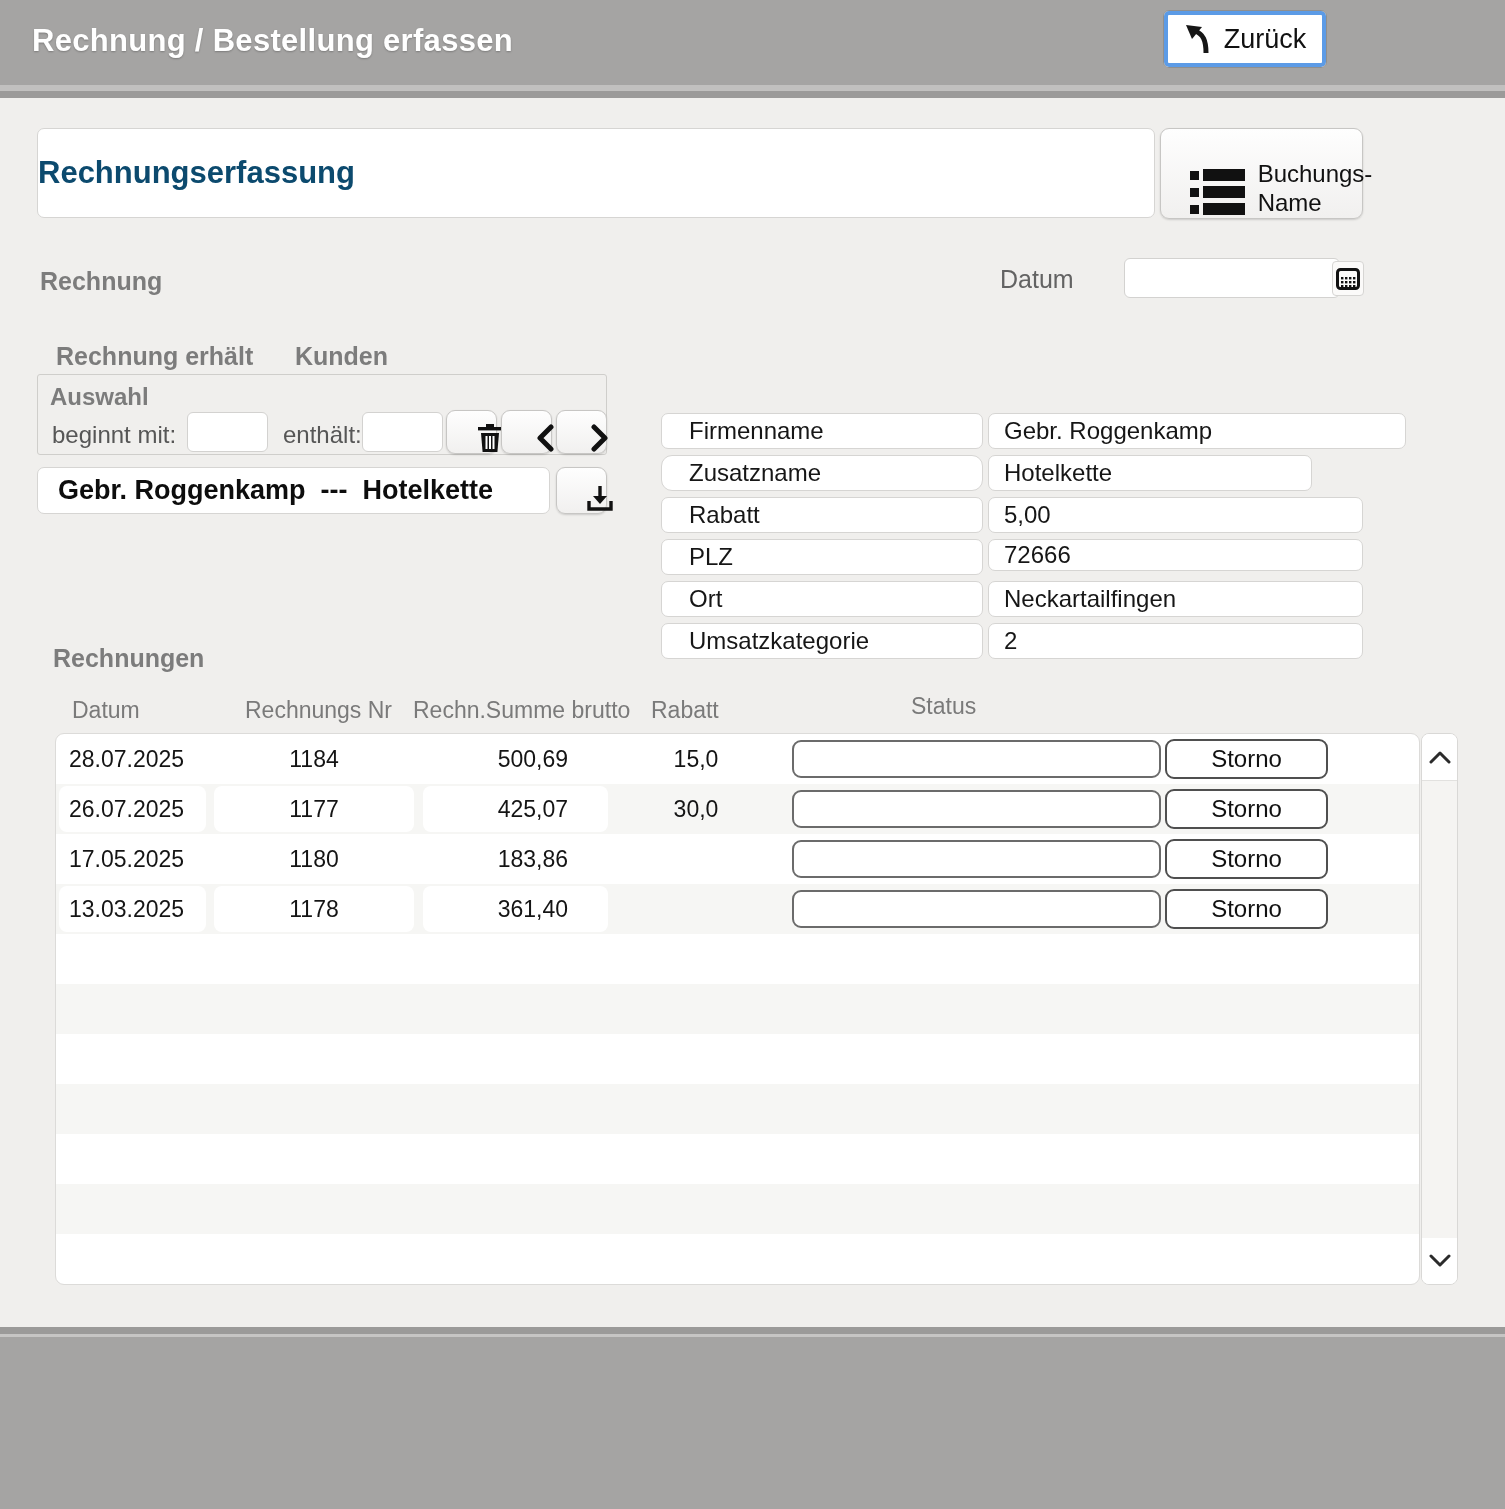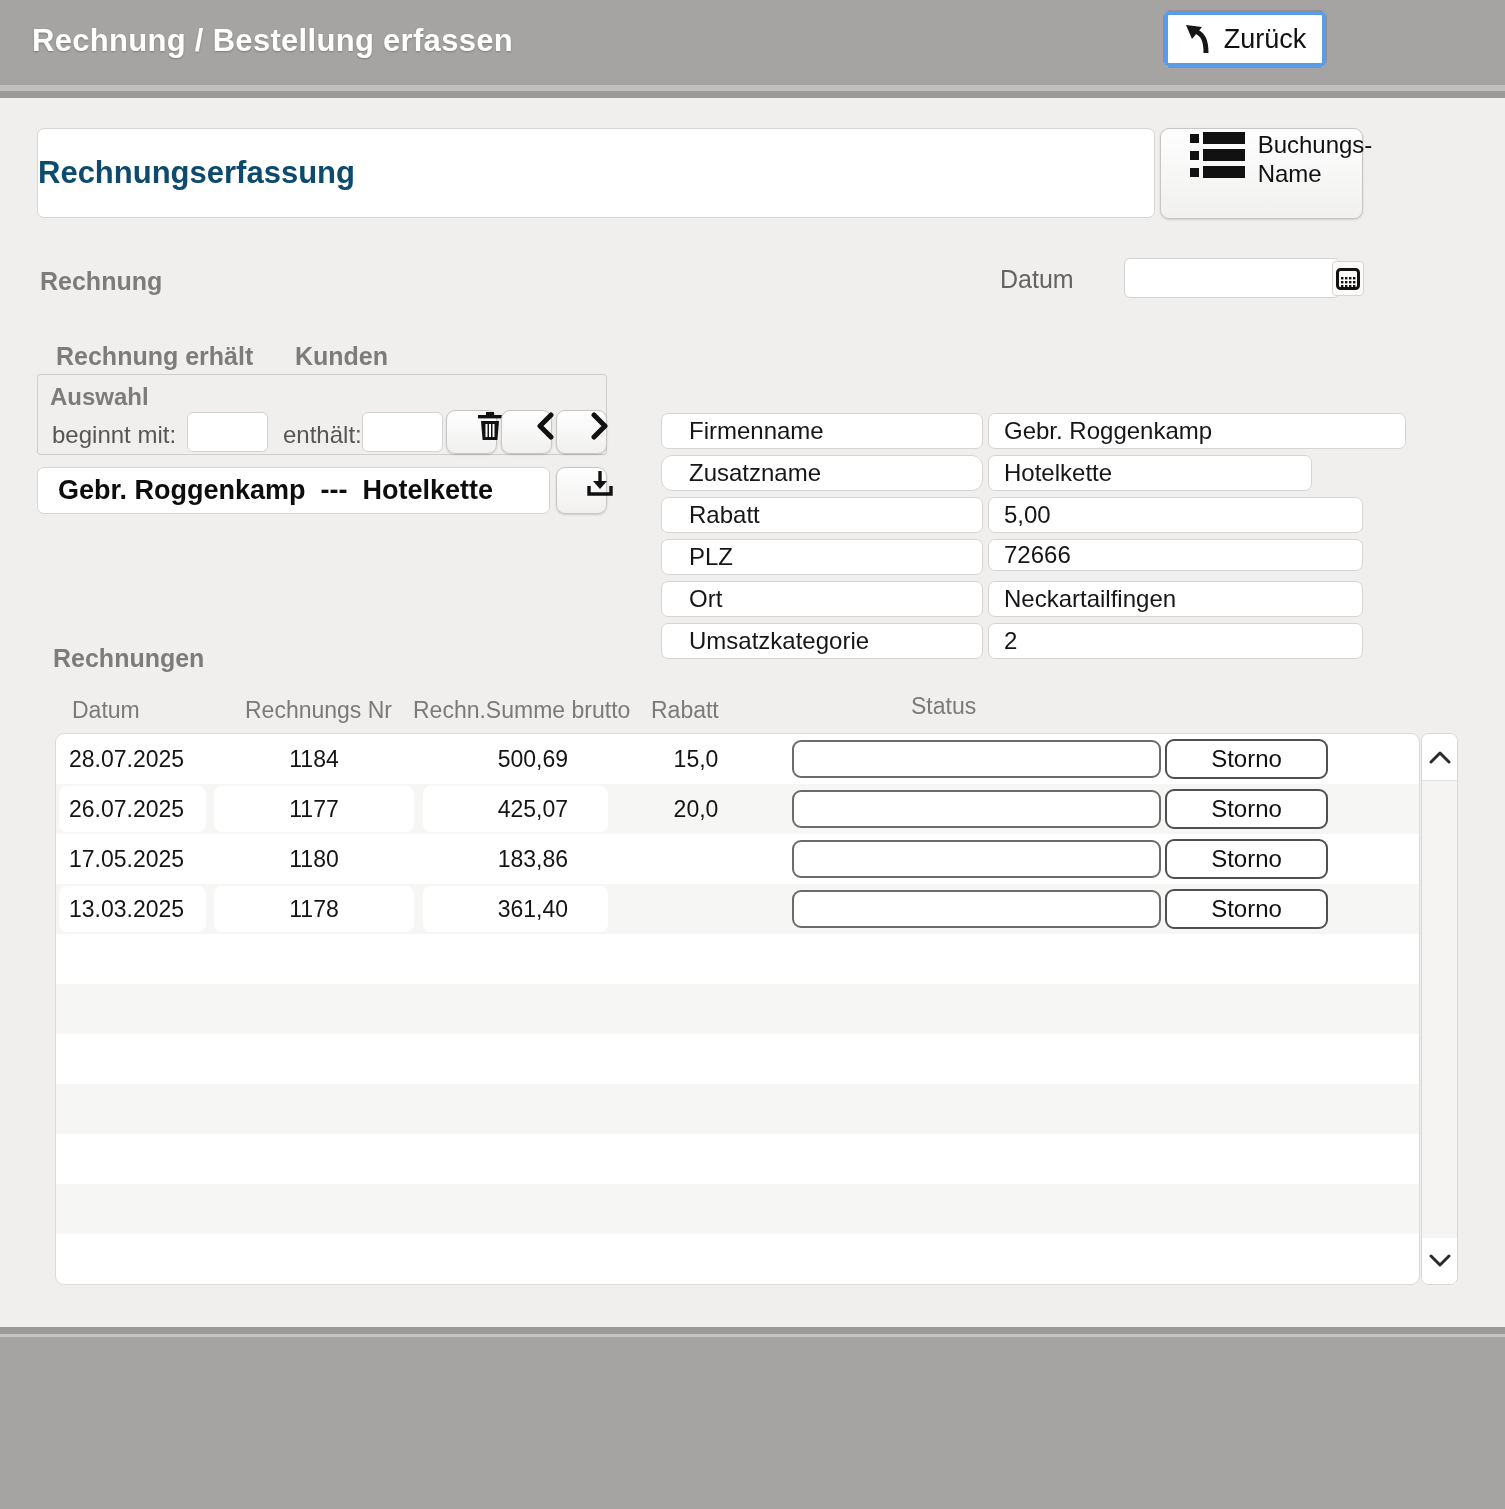--- a/index.html
+++ b/index.html
@@ -12,21 +12,21 @@
   .sep-light-top{left:0;top:85px;width:1505px;height:6px;background:#c1c0bf;}
   .sep-dark-top{left:0;top:91px;width:1505px;height:7px;background:#9b9a99;}
   .sep-dark-bot{left:0;top:1327px;width:1505px;height:7px;background:#9b9a99;}
   .sep-light-bot{left:0;top:1334px;width:1505px;height:3px;background:#c6c5c4;}
   .botbar{left:0;top:1337px;width:1505px;height:172px;background:#a5a4a3;}
 
   .page-title{color:#fff;font-size:31px;font-weight:bold;letter-spacing:.3px;text-shadow:0 1px 2px rgba(0,0,0,.25);}
 
   
   .fld{background:#fff;border:1px solid #d6d5d3;border-radius:7px;box-sizing:border-box;}
-  .btn{background:linear-gradient(#fefefe,#f1f0ef);border:1px solid #c7c6c4;border-radius:9px;box-shadow:0 1px 2px rgba(0,0,0,.15);box-sizing:border-box;display:flex;align-items:flex-start;justify-content:center;cursor:pointer;padding-left:43px;}
+  .btn{background:linear-gradient(#fefefe,#f1f0ef);border:1px solid #c7c6c4;border-radius:9px;box-shadow:0 1px 2px rgba(0,0,0,.15);box-sizing:border-box;display:flex;align-items:flex-end;justify-content:center;cursor:pointer;padding-left:43px;}
 
   .back-btn{border:1px solid #8f8f8f;border-radius:6px;background:#fff;box-shadow:inset 0 0 0 4px #5c9be6;display:flex;align-items:center;justify-content:center;gap:10px;font-size:27px;color:#111;}
 
   .section-label{color:#7c7c7c;font-weight:bold;}
   .grey-label{color:#636363;}
 
   input.text{border:1px solid #d3d2d0;border-radius:6px;background:#fff;font-family:"Liberation Sans",sans-serif;font-size:22px;padding:0 8px;box-sizing:border-box;outline:none;}
 
   .panel{border:1px solid #cfcecb;background:#f0efed;border-radius:3px;box-sizing:border-box;}
 
@@ -206,21 +206,21 @@
       <button class="storno-btn" style="left:1109px;top:5px;width:163px;height:40px;">Storno</button>
     </div>
 
     <div class="abs" style="left:0;top:50px;width:1365px;height:50px;">
       <div class="cellbox" style="left:3px;top:2px;width:147px;height:46px;"></div>
       <div class="cellbox" style="left:158px;top:2px;width:200px;height:46px;"></div>
       <div class="cellbox" style="left:367px;top:2px;width:185px;height:46px;"></div>
       <div class="celltxt" style="left:13px;top:2px;width:140px;">26.07.2025</div>
       <div class="celltxt" style="left:158px;top:2px;width:200px;text-align:center;">1177</div>
       <div class="celltxt" style="left:367px;top:2px;width:145px;text-align:right;">425,07</div>
-      <div class="celltxt" style="left:595px;top:2px;width:90px;text-align:center;">20,0</div>
+      <div class="celltxt" style="left:595px;top:2px;width:90px;text-align:center;">30,0</div>
       <input class="status-input" style="left: 736px; top: 6px; width: 369px; height: 38px;" value="">
       <button class="storno-btn" style="left:1109px;top:5px;width:163px;height:40px;">Storno</button>
     </div>
 
     <div class="abs" style="left:0;top:100px;width:1365px;height:50px;">
       <div class="cellbox" style="left:3px;top:2px;width:147px;height:46px;"></div>
       <div class="cellbox" style="left:158px;top:2px;width:200px;height:46px;"></div>
       <div class="cellbox" style="left:367px;top:2px;width:185px;height:46px;"></div>
       <div class="celltxt" style="left:13px;top:2px;width:140px;">17.05.2025</div>
       <div class="celltxt" style="left:158px;top:2px;width:200px;text-align:center;">1180</div>

